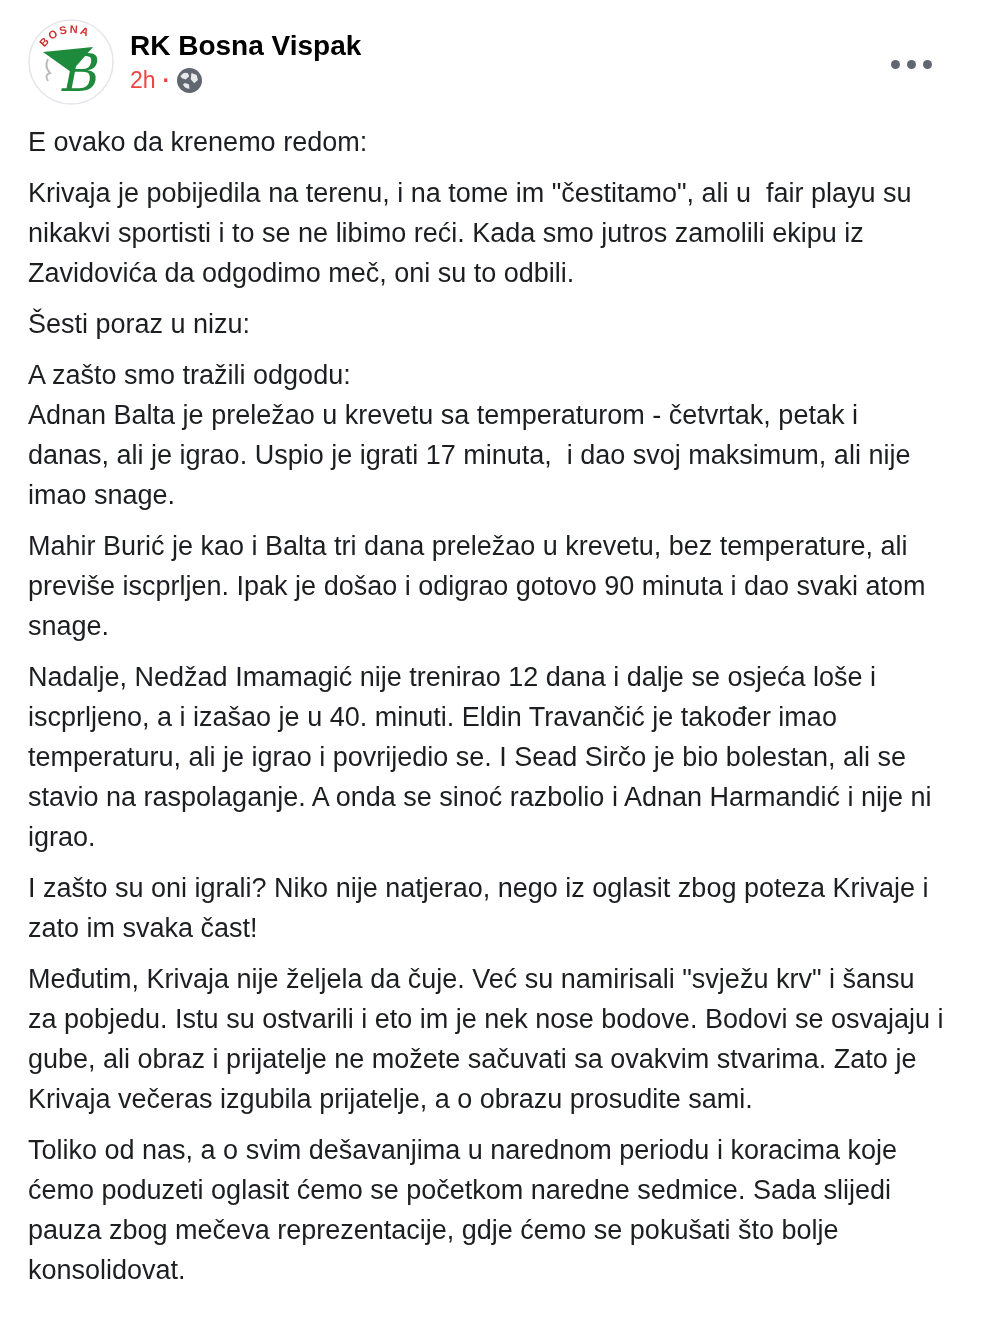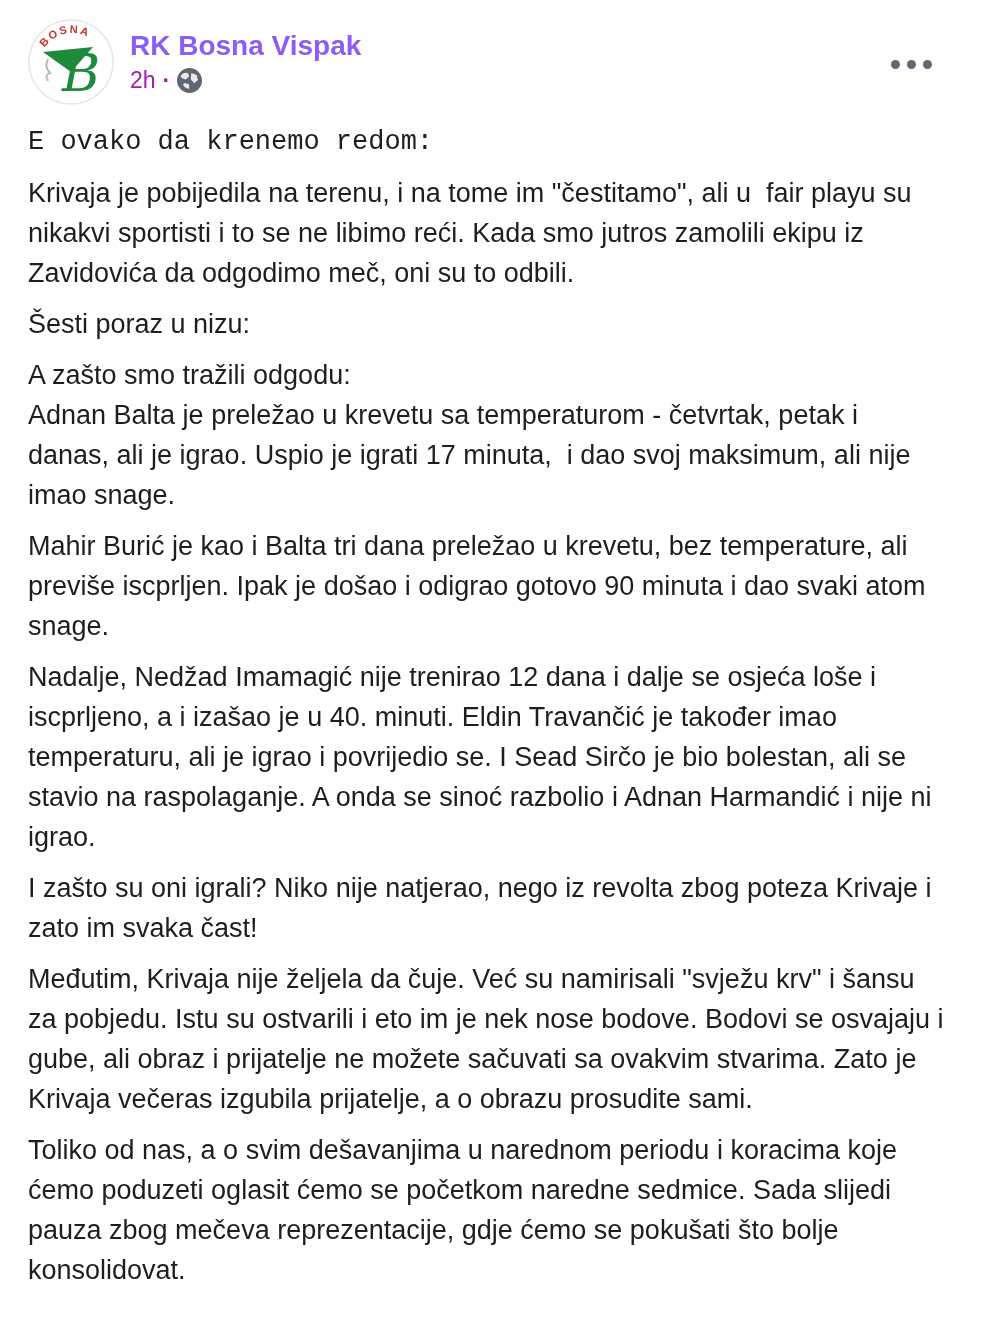--- a/index.html
+++ b/index.html
@@ -32,29 +32,29 @@
   }
   .header-text {
     display: flex;
     flex-direction: column;
     justify-content: center;
     gap: 4px;
   }
   .page-name {
     font-size: 28px;
     font-weight: 700;
-    color: #8b5cf6;
+    color: #000000;
     line-height: 1.2;
     cursor: pointer;
   }
   .meta-row {
     display: flex;
     align-items: center;
     gap: 7px;
-    color: #a21caf;
+    color: #ef4444;
     font-size: 23px;
     line-height: 1.2;
   }
   .meta-row .sep {
     font-weight: 700;
   }
   .options-button {
     position: absolute;
     top: 32px;
     right: 28px;
@@ -77,21 +77,20 @@
     font-size: 27px;
     line-height: 40px;
     max-width: 916px;
   }
   .post-body p {
     margin: 0 0 11px 0;
     white-space: pre-wrap;
   }
   .post-body p:first-child {
     margin-top: 16px;
-    font-family: Liberation Mono, monospace;
   }
 </style>
 </head>
 <body>
 
 <div class="post">
 
   <div class="post-header">
 
     <div class="avatar-wrap">
@@ -132,18 +131,18 @@
   </div>
 
   <div class="post-body">
     <p>E ovako da krenemo redom:</p>
     <p>Krivaja je pobijedila na terenu, i na tome im "čestitamo", ali u  fair playu su nikakvi sportisti i to se ne libimo reći. Kada smo jutros zamolili ekipu iz Zavidovića da odgodimo meč, oni su to odbili.</p>
     <p>Šesti poraz u nizu:</p>
     <p>A zašto smo tražili odgodu:
 Adnan Balta je preležao u krevetu sa temperaturom - četvrtak, petak i danas, ali je igrao. Uspio je igrati 17 minuta,  i dao svoj maksimum, ali nije imao snage.</p>
     <p>Mahir Burić je kao i Balta tri dana preležao u krevetu, bez temperature, ali previše iscprljen. Ipak je došao i odigrao gotovo 90 minuta i dao svaki atom snage.</p>
     <p>Nadalje, Nedžad Imamagić nije trenirao 12 dana i dalje se osjeća loše i iscprljeno, a i izašao je u 40. minuti. Eldin Travančić je također imao temperaturu, ali je igrao i povrijedio se. I Sead Sirčo je bio bolestan, ali se stavio na raspolaganje. A onda se sinoć razbolio i Adnan Harmandić i nije ni igrao.</p>
-    <p>I zašto su oni igrali? Niko nije natjerao, nego iz revolta zbog poteza Krivaje i zato im svaka čast!</p>
+    <p>I zašto su oni igrali? Niko nije natjerao, nego iz oglasit zbog poteza Krivaje i zato im svaka čast!</p>
     <p>Međutim, Krivaja nije željela da čuje. Već su namirisali "svježu krv" i šansu za pobjedu. Istu su ostvarili i eto im je nek nose bodove. Bodovi se osvajaju i gube, ali obraz i prijatelje ne možete sačuvati sa ovakvim stvarima. Zato je Krivaja večeras izgubila prijatelje, a o obrazu prosudite sami.</p>
     <p>Toliko od nas, a o svim dešavanjima u narednom periodu i koracima koje ćemo poduzeti oglasit ćemo se početkom naredne sedmice. Sada slijedi pauza zbog mečeva reprezentacije, gdje ćemo se pokušati što bolje konsolidovat.</p>
   </div>
 
 </div>
 
 </body></html>

